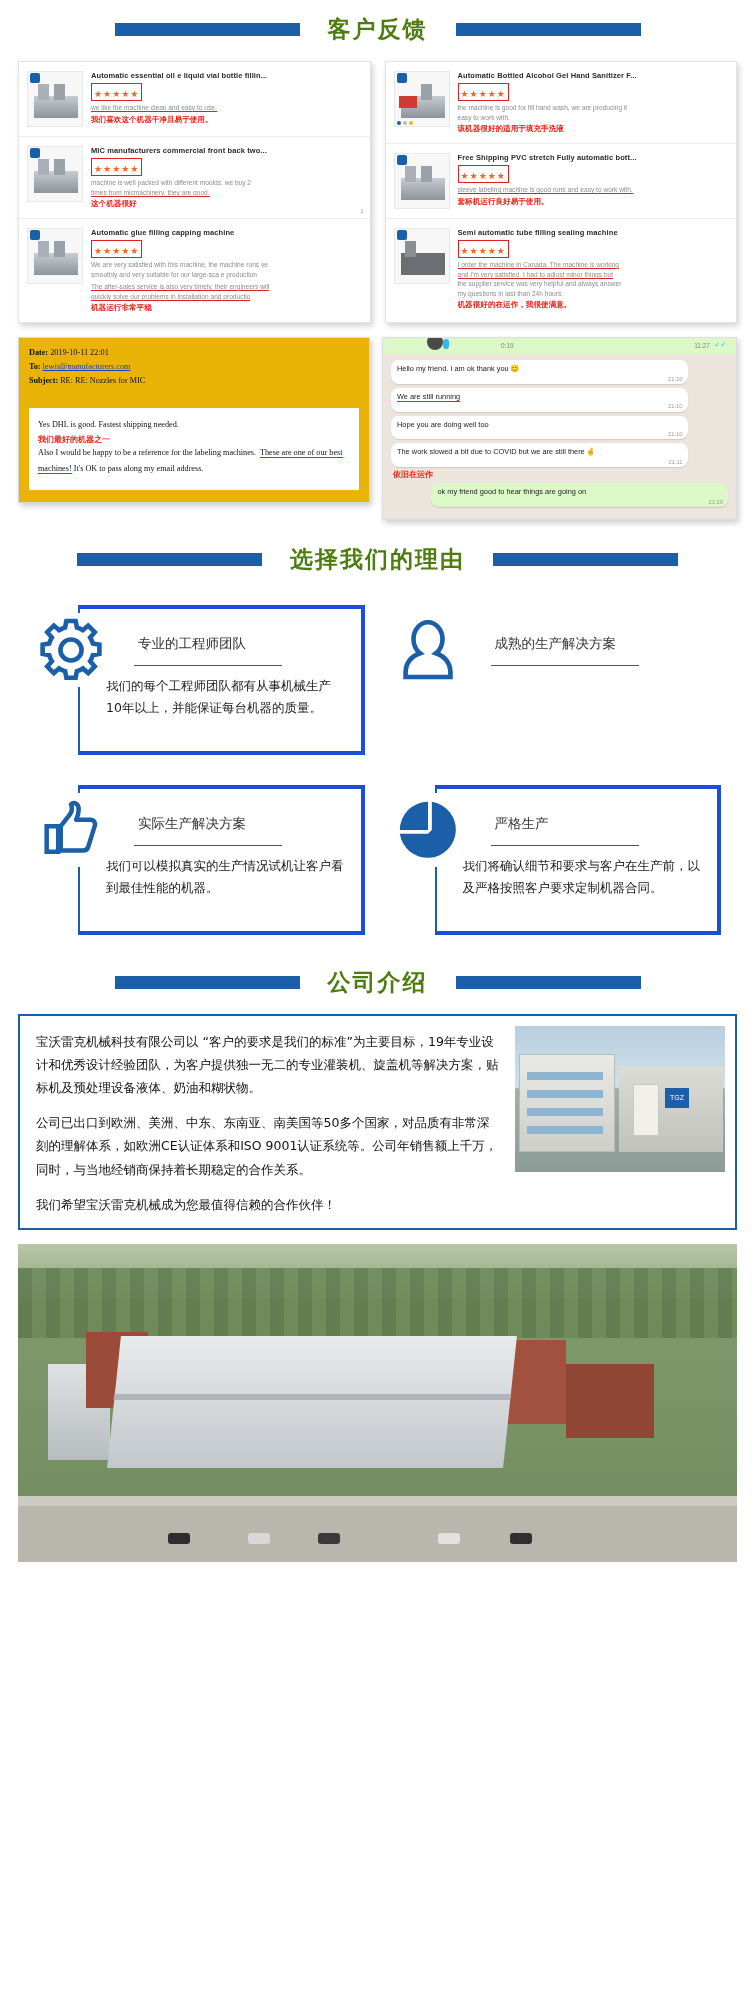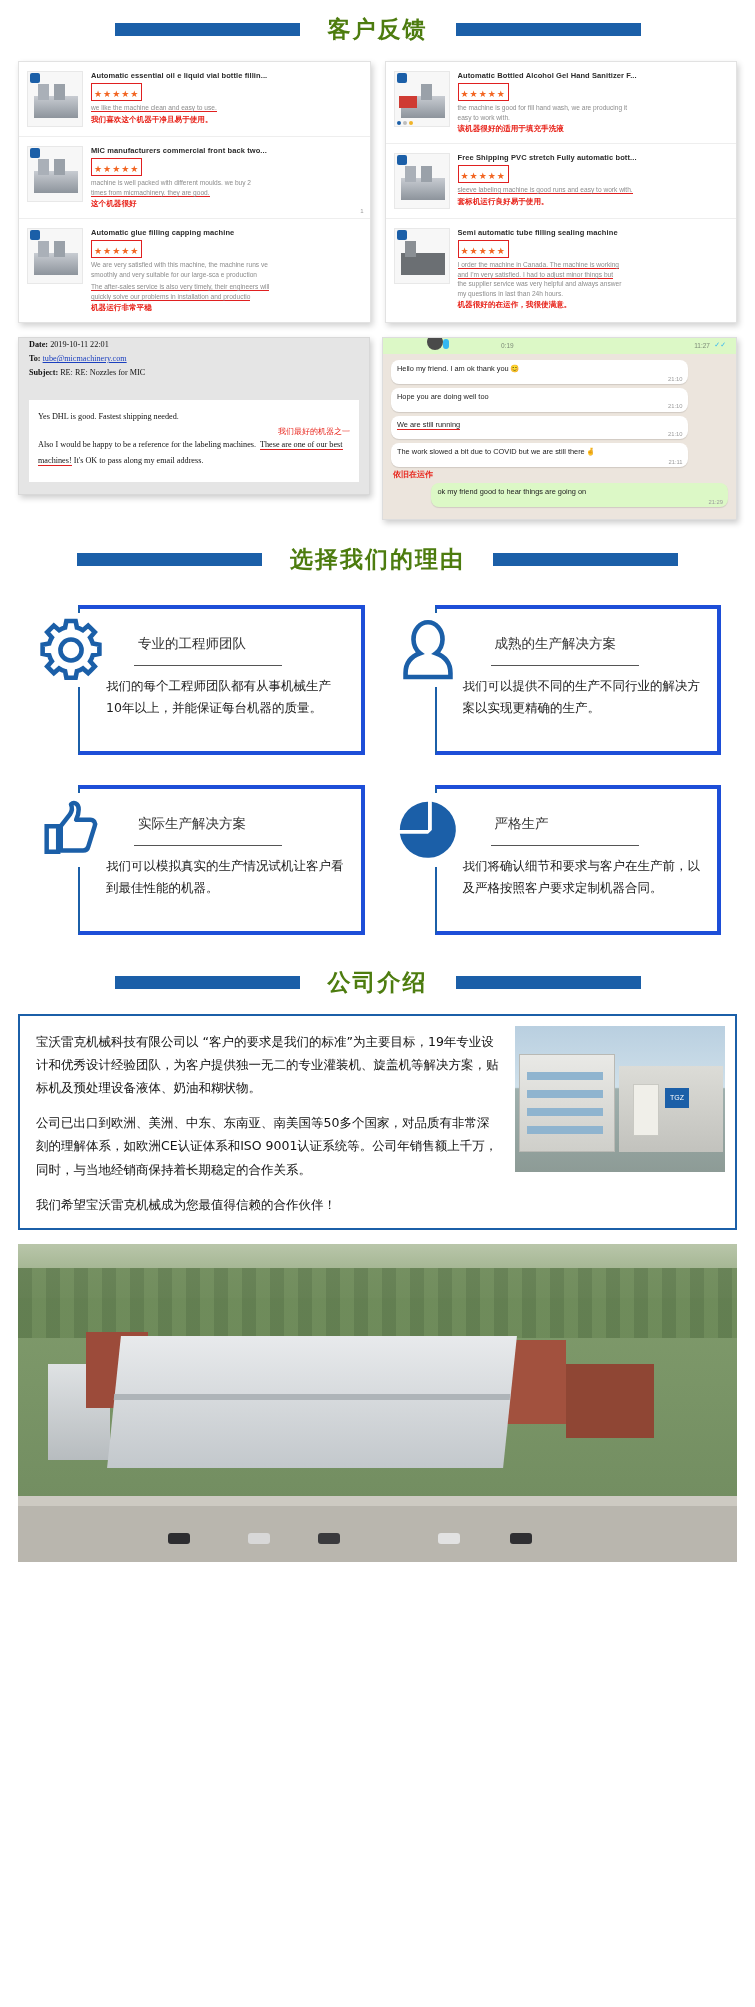--- a/index.html
+++ b/index.html
@@ -44,30 +44,30 @@
   .stars span { color:#f26522; font-size:9px; letter-spacing:1px; }
   .rev-en { font-size:6.6px; color:#8d8d8d; line-height:1.45; }
   .rev-en .u { border-bottom:1px solid #e02020; }
   .rev-cn { font-size:7.6px; color:#e8231a; font-weight:700; margin-top:2px;
             font-family:"DejaVu Sans", sans-serif; }
   .rev-cn.right { }
   .rev-pagenum { position:absolute; right:6px; bottom:4px; font-size:6px; color:#9b9b9b; }
 
   
   .proof-row { display:flex; gap:12px; padding:14px 18px 10px; align-items:flex-start; }
-  .email { flex:0 0 352px; background:#e5e5e5; border:1px solid #d8d8d8;
-           box-shadow:2px 3px 6px rgba(0,0,0,.2); padding:0 10px 12px; }
+  .email { flex:0 0 352px; background:#eab308; border:1px solid #d8d8d8;
+           box-shadow:2px 3px 6px rgba(0,0,0,.2); padding:8px 10px 12px; }
   .email-hdr { font-size:8.2px; line-height:1.7; color:#111; font-weight:700;
                font-family:"Liberation Serif", serif; }
   .email-hdr span.v { font-weight:400; }
   .email-hdr a { color:#1a3fbf; text-decoration:underline; font-weight:400; }
   .email-body { background:#fff; margin-top:20px; padding:9px 9px 12px; font-size:8.2px;
                 line-height:2.0; color:#111; font-family:"Liberation Serif", serif; position:relative; }
   .email-body .u { border-bottom:1px solid #e02020; }
-  .email-note { color:#e8231a; font-size:8px; font-weight:400; text-align:right;
+  .email-note { color:#e8231a; font-size:8px; font-weight:700; text-align:left;
                 font-family:"DejaVu Sans", sans-serif; line-height:1.4; }
 
   .chat { flex:1 1 auto; background:#ece5dd; border:1px solid #ddd;
           box-shadow:2px 3px 6px rgba(0,0,0,.2); padding:0 8px 8px; position:relative;
           min-height:138px; overflow:hidden; }
   .chat-top { background:#dcf8c6; margin:0 -8px 6px; height:16px; position:relative; }
   .chat-top .av { position:absolute; left:44px; top:-4px; width:16px; height:16px;
                   border-radius:50%; background:#4a4a4a; }
   .chat-top .mic { position:absolute; left:60px; top:1px; width:6px; height:10px;
                    background:#34b7f1; border-radius:3px; }
@@ -268,21 +268,21 @@
     </div>
   </div>
 
   <div class="proof-row">
 
     <div class="email">
       <div class="email-hdr">
         <div><span>Date:</span>
              <span class="v">2019-10-11 22:01</span></div>
         <div><span>To:</span>
-             <a href="#">tube@micmachinery.com</a></div>
+             <a href="#">lewis@manufacturers.com</a></div>
         <div><span>Subject:</span>
              <span class="v">RE: RE: Nozzles for MIC</span></div>
       </div>
       <div class="email-body">
         <div>Yes DHL is good.  Fastest shipping needed.</div>
         <div class="email-note">我们最好的机器之一</div>
         <div>
           Also I would be happy to be a reference for the labeling machines.&nbsp;
           <span class="u">These are one of our best</span>
         </div>
@@ -297,25 +297,25 @@
         <span class="d1">0:19</span>
         <span class="d2">11:27</span>
         <span class="tick">✓✓</span>
       </div>
 
       <div class="bub in">
         <span>Hello my friend. I am ok thank you 😊</span>
         <span class="tm">21:10</span>
       </div>
       <div class="bub in">
+        <span class="u">We are still running</span>
+        <span class="tm">21:10</span>
+      </div>
+      <div class="bub in">
         <span>Hope you are doing well too</span>
-        <span class="tm">21:10</span>
-      </div>
-      <div class="bub in">
-        <span class="u">We are still running</span>
         <span class="tm">21:10</span>
       </div>
       <div class="bub in">
         <span>The work slowed a bit due to COVID but we are still there 🤞</span>
         <span class="tm">21:11</span>
       </div>
       <div class="chat-note">依旧在运作</div>
       <div class="bub out">
         <span>ok my friend good to hear things are going on</span>
         <span class="tm">21:29</span>
@@ -340,23 +340,20 @@
         <svg width="66" height="66" viewBox="0 0 100 100">
           <path d="M50 6 l7 0 2 10 a36 36 0 0 1 9 4 l8-7 5 5 5 5 -7 8 a36 36 0 0 1 4 9 l10 2 0 7 0 7 -10 2 a36 36 0 0 1-4 9 l7 8 -5 5 -5 5 -8-7 a36 36 0 0 1-9 4 l-2 10 -7 0 -7 0 -2-10 a36 36 0 0 1-9-4 l-8 7 -5-5 -5-5 7-8 a36 36 0 0 1-4-9 l-10-2 0-7 0-7 10-2 a36 36 0 0 1 4-9 l-7-8 5-5 5-5 8 7 a36 36 0 0 1 9-4 l2-10 z" fill="none" stroke="#1b5fa8" stroke-width="7"></path>
           <circle cx="50" cy="50" r="16" fill="none" stroke="#1b5fa8" stroke-width="7"></circle>
         </svg>
       </div>
       <div class="why-title">专业的工程师团队</div>
       <div class="why-rule"></div>
     </div>
 
     <div class="why-card">
-      <div class="why-inner">
-        <div class="why-text">我们可以提供不同的生产不同行业的解决方案以实现更精确的生产。</div>
-      </div>
       <div class="why-mask"></div>
       <div class="why-icon">
         <svg width="62" height="66" viewBox="0 0 90 100">
           <path d="M45 8 a22 26 0 0 1 22 26 a22 26 0 0 1-10 21 c14 5 22 15 22 30 l0 6 -68 0 0-6 c0-15 8-25 22-30 a22 26 0 0 1-10-21 a22 26 0 0 1 22-26 z" fill="none" stroke="#1b5fa8" stroke-width="7"></path>
         </svg>
       </div>
       <div class="why-title">成熟的生产解决方案</div>
       <div class="why-rule"></div>
     </div>
 

